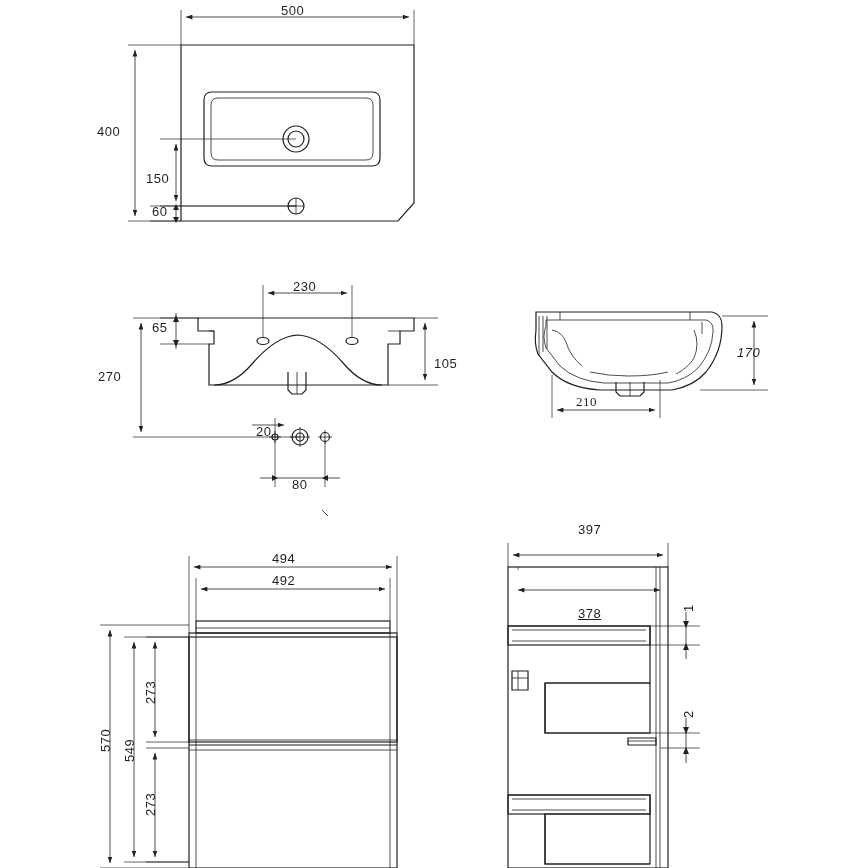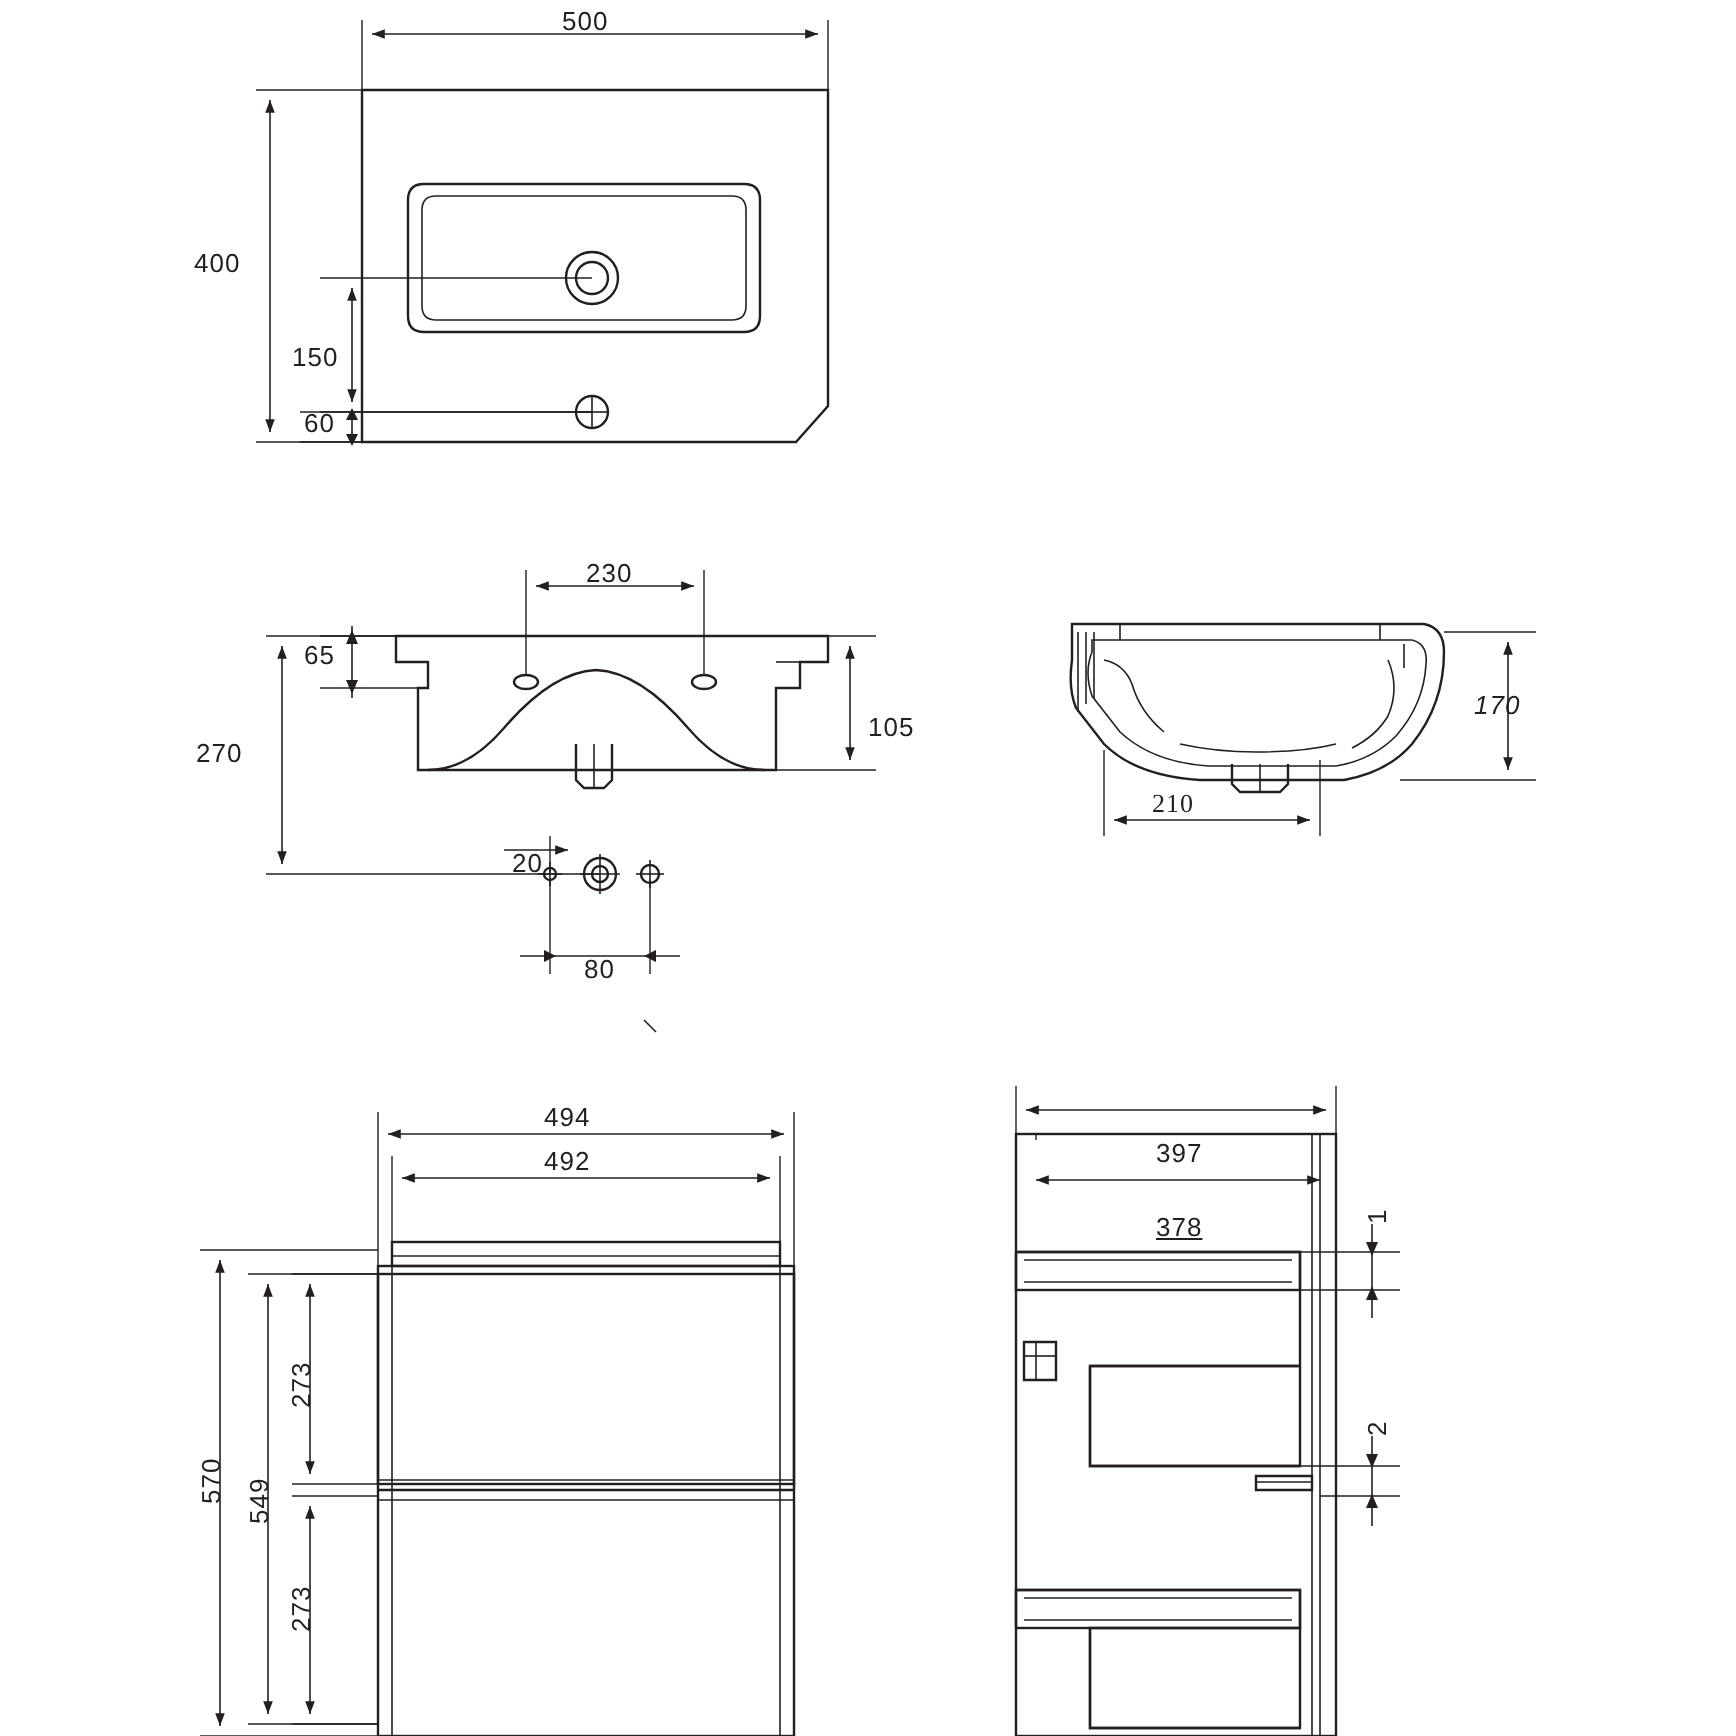--- a/index.html
+++ b/index.html
@@ -317,19 +317,19 @@
   <div class="dimtext" style="left:576px; top:394px;font-family:Liberation Serif, serif;">210</div>
 
   <div class="dimtext" style="left:272px; top:551px;">494</div>
   <div class="dimtext" style="left:272px; top:573px;">492</div>
 
   <div class="dimtext vert" style="left:98px; top:752px; transform:rotate(-90deg);">570</div>
   <div class="dimtext vert" style="left:122px; top:762px; transform:rotate(-90deg);">549</div>
   <div class="dimtext vert" style="left:143px; top:704px; transform:rotate(-90deg);">273</div>
   <div class="dimtext vert" style="left:143px; top:816px; transform:rotate(-90deg);">273</div>
 
-  <div class="dimtext" style="left:578px; top:569px;">397</div>
+  <div class="dimtext" style="left:578px; top:522px;">397</div>
   <div class="dimtext" style="left:578px; top:606px;text-decoration:underline;">378</div>
 
   <div class="dimtext vert" style="left:681px; top:612px; transform:rotate(-90deg);">1</div>
   <div class="dimtext vert" style="left:681px; top:718px; transform:rotate(-90deg);">2</div>
 
 </div>
 
 </body></html>

